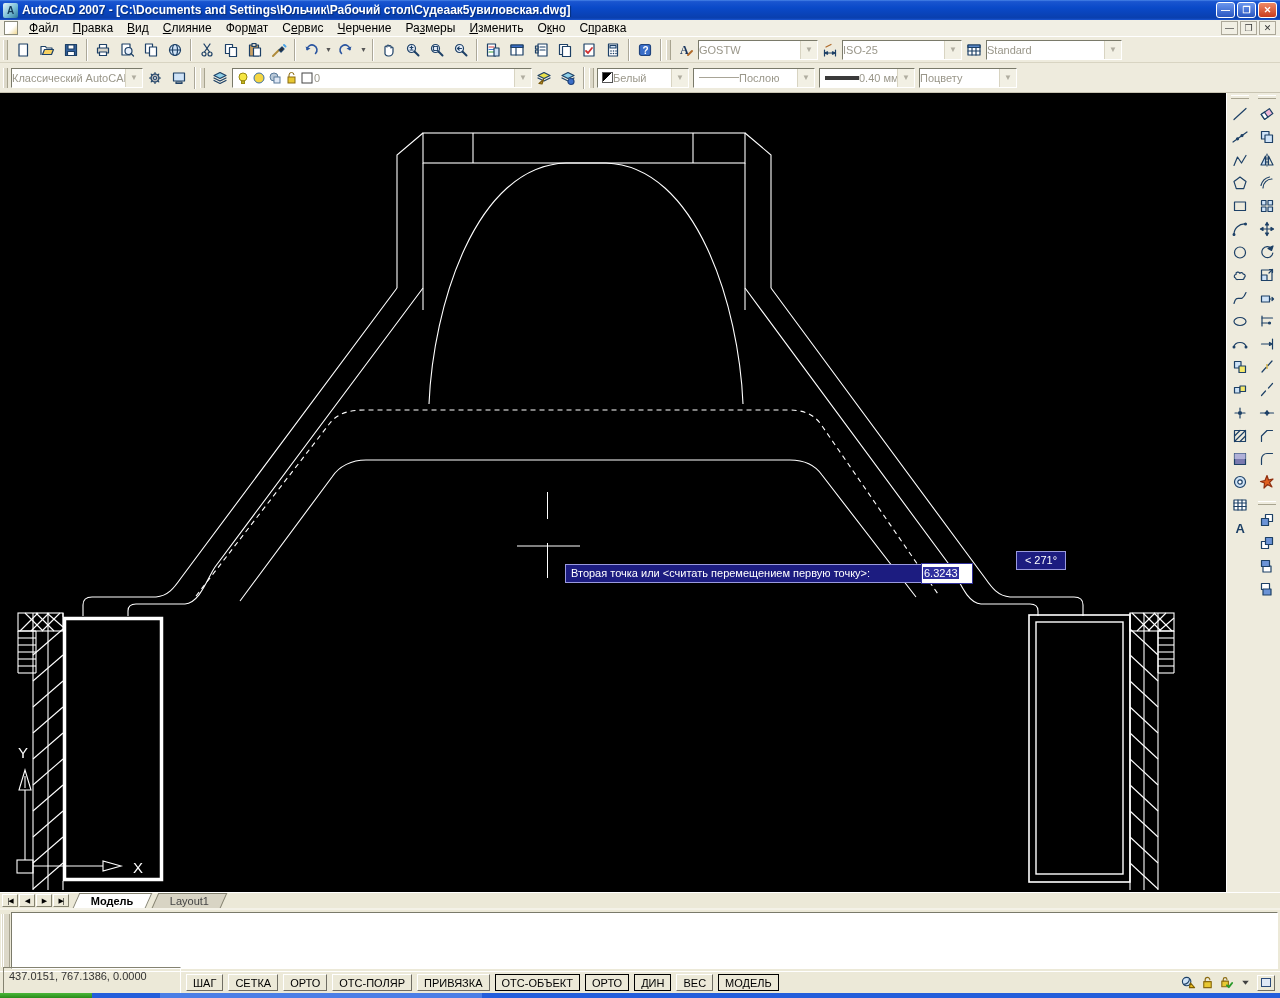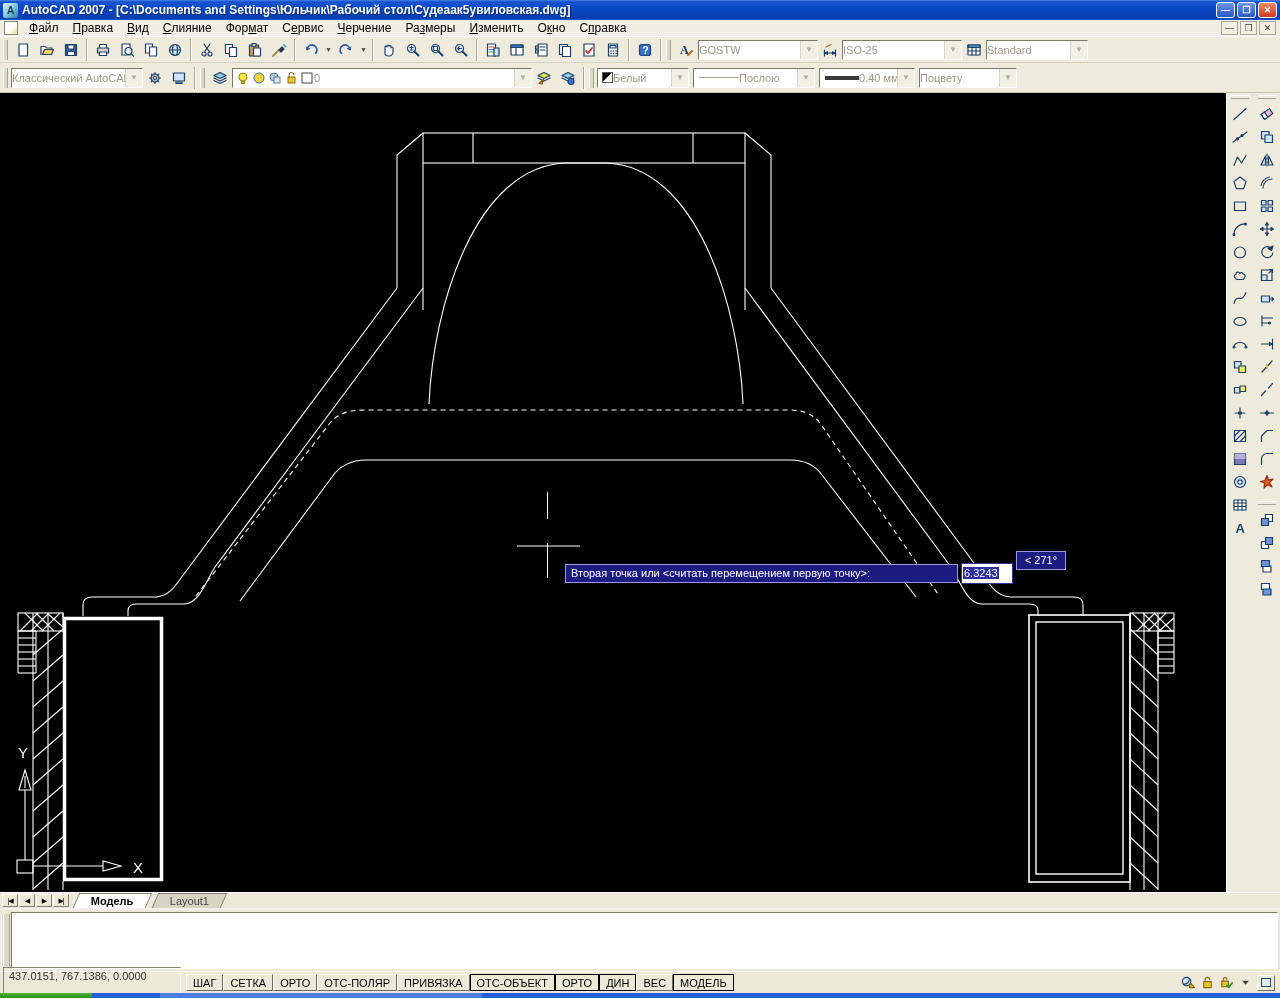--- a/index.html
+++ b/index.html
@@ -38,21 +38,21 @@
 .lwline{width:34px;height:4px;background:#3a3a3a;margin-left:5px}
 .minicons{display:flex;align-items:center;gap:2px;padding-left:3px}
 .mini{width:14px;height:14px;display:inline-flex}
 .mini svg{width:14px;height:14px;stroke:#6a6a5a;fill:none;stroke-width:1}
 
 
 .main{display:flex;height:799px}
 .canvas{position:relative;flex:1;background:#000;overflow:hidden}
 .canvas svg.cad{position:absolute;left:0;top:0}
 .di-tip{position:absolute;left:565px;top:471px;width:393px;height:19px;background:#1c1c80;border:1px solid #9a9ade;color:#fff;font-size:11px;line-height:17px;padding:0 5px;white-space:nowrap}
-.di-val{position:absolute;left:961px;top:470px;width:52px;height:21px;background:#fff;border:1px solid #30309a;font-size:11px;line-height:19px;padding:0 1px}
+.di-val{position:absolute;left:921px;top:470px;width:52px;height:21px;background:#fff;border:1px solid #30309a;font-size:11px;line-height:19px;padding:0 1px}
 .di-val .sel{background:#2f2f9e;color:#fff;padding:0 1px}
 .di-ang{position:absolute;left:1016px;top:458px;width:50px;height:19px;background:#1c1c80;border:1px solid #9a9ade;color:#fff;font-size:11px;line-height:17px;text-align:center;white-space:nowrap}
 
 
 .rtools{width:54px;background:#eeebdd;display:flex;border-left:1px solid #fff}
 .rcol{width:27px;display:flex;flex-direction:column;align-items:center;padding-top:2px}
 .rcol .hgrip{width:18px;height:4px;border-top:1px solid #fff;border-bottom:1px solid #a8a490;margin-bottom:3px}
 .ric{width:24px;height:23px;display:flex;align-items:center;justify-content:center;border:1px solid transparent}
 .rspacer{height:8px}
 
@@ -388,21 +388,21 @@
       <span class="ic">
         <svg viewBox="0 0 16 16">
           <rect x="2" y="3" width="12" height="10" fill="#fff"></rect>
           <rect x="2" y="3" width="12" height="2.5" fill="#5a88c8"></rect>
           <line x1="6" y1="5.5" x2="6" y2="13"></line>
           <line x1="10" y1="5.5" x2="10" y2="13"></line>
           <line x1="2" y1="9" x2="14" y2="9"></line>
         </svg>
       </span>
     </div>
-  <div class="combo" style="width:102px">
+  <div class="combo" style="width:136px">
     <span class="cval">Standard</span>
       <span class="carr">▼</span>
   </div>
 </div>
 
 <div class="row2">
   <div class="grip"></div>
   <div class="combo" style="width:132px">
     <span class="cval">Классический AutoCAD</span>
       <span class="carr">▼</span>
@@ -991,21 +991,21 @@
 </div>
 
 <div class="cmdwin">
   <div class="cgrip"></div>
   <div class="cbody">
   </div>
 </div>
 
 <div class="statusbar">
   <div class="coords">437.0151, 767.1386, 0.0000</div>
-  <div id="statusButtons" style="display:flex;align-items:center;">
+  <div id="statusButtons" style="display:flex;align-items:center;gap:5px">
       <div class="sbtn raised">ШАГ</div>
       <div class="sbtn raised">СЕТКА</div>
       <div class="sbtn raised">ОРТО</div>
       <div class="sbtn raised">ОТС-ПОЛЯР</div>
       <div class="sbtn raised">ПРИВЯЗКА</div>
       <div class="sbtn pressed">ОТС-ОБЪЕКТ</div>
       <div class="sbtn pressed">ОРТО</div>
       <div class="sbtn pressed">ДИН</div>
       <div class="sbtn raised">ВЕС</div>
       <div class="sbtn pressed">МОДЕЛЬ</div>

